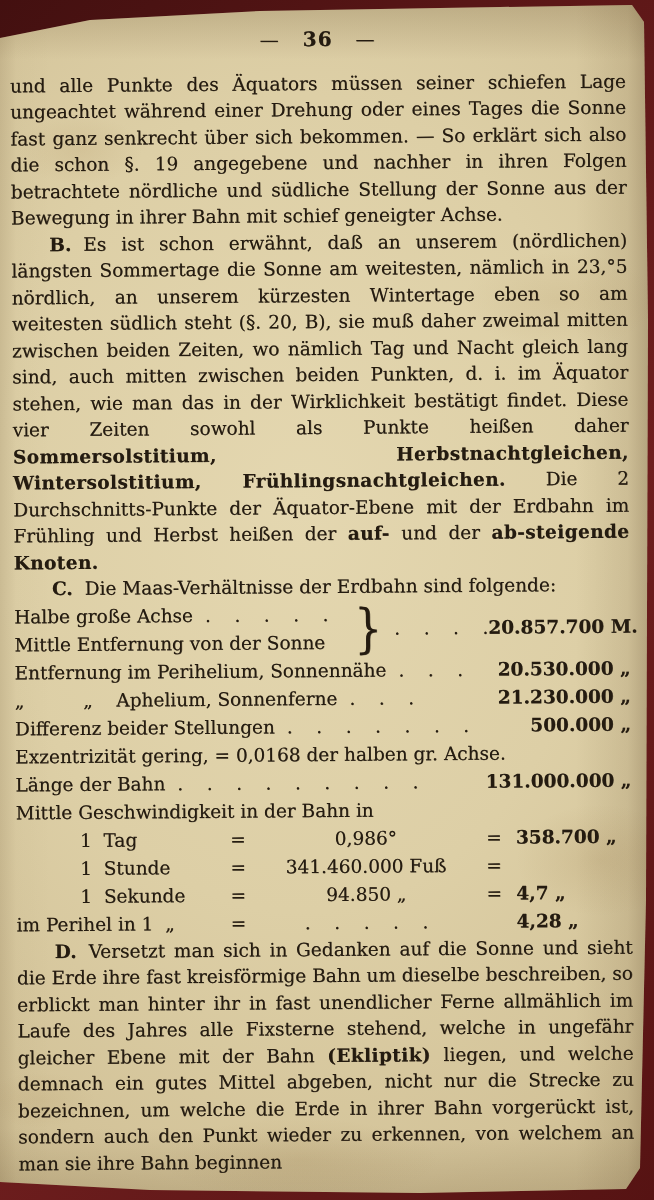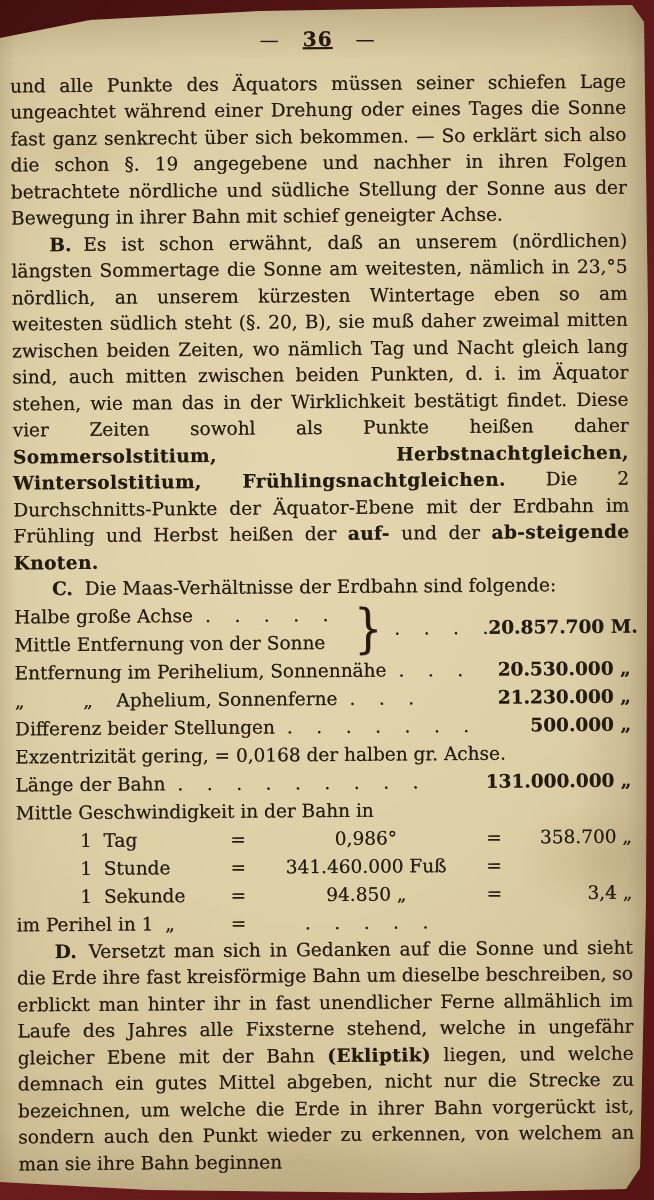--- a/index.html
+++ b/index.html
@@ -31,42 +31,42 @@
       radial-gradient(80px 40px at 40px 1100px, rgba(130,95,45,0.08), rgba(0,0,0,0) 70%);
   }
   .content {
     position: absolute; left: 14px; top: 26px; width: 616px;
     color: #241b10;
     font-size: 18.5px; line-height: 26.5px;
     text-shadow: 0.3px 0.2px 0.4px rgba(36,27,16,0.6);
     transform: rotate(-0.45deg);
   }
   .page-header { text-align: center; font-size: 19px; margin-bottom: 18px; letter-spacing: 1px; }
-  .page-header .num { font-weight: bold; font-size: 20px; margin: 0 16px; text-decoration: underline; }
+  .page-header .num { font-weight: bold; font-size: 20px; margin: 0 16px; }
   .para { margin: 0; text-align: justify; text-indent: 38px; }
   .para.no-indent { text-indent: 0; }
   .marker { font-weight: bold; padding-right: 12px; }
   .emph { font-weight: bold; letter-spacing: 0.4px; }
   .table { line-height: 28px; }
   .brace-group { display: flex; align-items: center; }
   .brace-lines { flex: 0 0 340px; }
   .brace-lines .line { display: flex; white-space: pre; }
   .brace-glyph { font-size: 44px; line-height: 1; transform: scaleY(1.2); margin-right: 6px; }
   .bg-dots { white-space: pre; margin-left: 6px; }
   .bg-value { flex: 1; text-align: right; font-weight: bold; white-space: pre; }
   .t-row { display: flex; }
   .t-label { white-space: pre; }
   .t-dots { white-space: pre; padding-left: 12px; flex: 1; overflow: hidden; }
   .t-value { white-space: pre; text-align: right; font-weight: bold; }
   .s-row { display: flex; }
   .s-left { flex: 0 0 200px; white-space: pre; }
   .s-left.indent { padding-left: 64px; }
   .s-eq { flex: 0 0 44px; text-align: center; }
   .s-mid { flex: 0 0 212px; text-align: center; white-space: pre; }
-  .s-val { flex: 1; text-align: right; white-space: pre; font-weight: normal; }
+  .s-val { flex: 1; white-space: pre; font-weight: bold; }
 </style>
 </head>
 <body>
 
 <div class="backdrop"></div>
 
 <div class="paper">
   <div class="content">
 
     <div class="page-header">
@@ -148,28 +148,29 @@
         <span class="s-eq">=</span>
         <span class="s-mid">341.460.000 Fuß</span>
         <span class="s-eq">=</span>
       </div>
 
       <div class="s-row">
         <span class="s-left indent">1  Sekunde</span>
         <span class="s-eq">=</span>
         <span class="s-mid">94.850 „</span>
         <span class="s-eq">=</span>
-        <span class="s-val">3,4 „</span>
+        <span class="s-val">4,7 „</span>
       </div>
 
       <div class="s-row">
         <span class="s-left">im Perihel in 1  „</span>
         <span class="s-eq">=</span>
         <span class="s-mid">.    .    .    .    .</span>
         <span class="s-eq"></span>
+        <span class="s-val">4,28 „</span>
       </div>
 
     </div>
 
     <p class="para">
       <span class="marker">D.</span><span>Versetzt man sich in Gedanken auf die Sonne und sieht die Erde ihre fast kreisförmige Bahn um dieselbe beschreiben, so erblickt man hinter ihr in fast unendlicher Ferne allmählich im Laufe des Jahres alle Fixsterne stehend, welche in ungefähr gleicher Ebene mit der Bahn </span><span class="emph">(Ekliptik)</span><span> liegen, und welche demnach ein gutes Mittel abgeben, nicht nur die Strecke zu bezeichnen, um welche die Erde in ihrer Bahn vorgerückt ist, sondern auch den Punkt wieder zu erkennen, von welchem an man sie ihre Bahn beginnen</span>
     </p>
 
   </div>
 </div>

